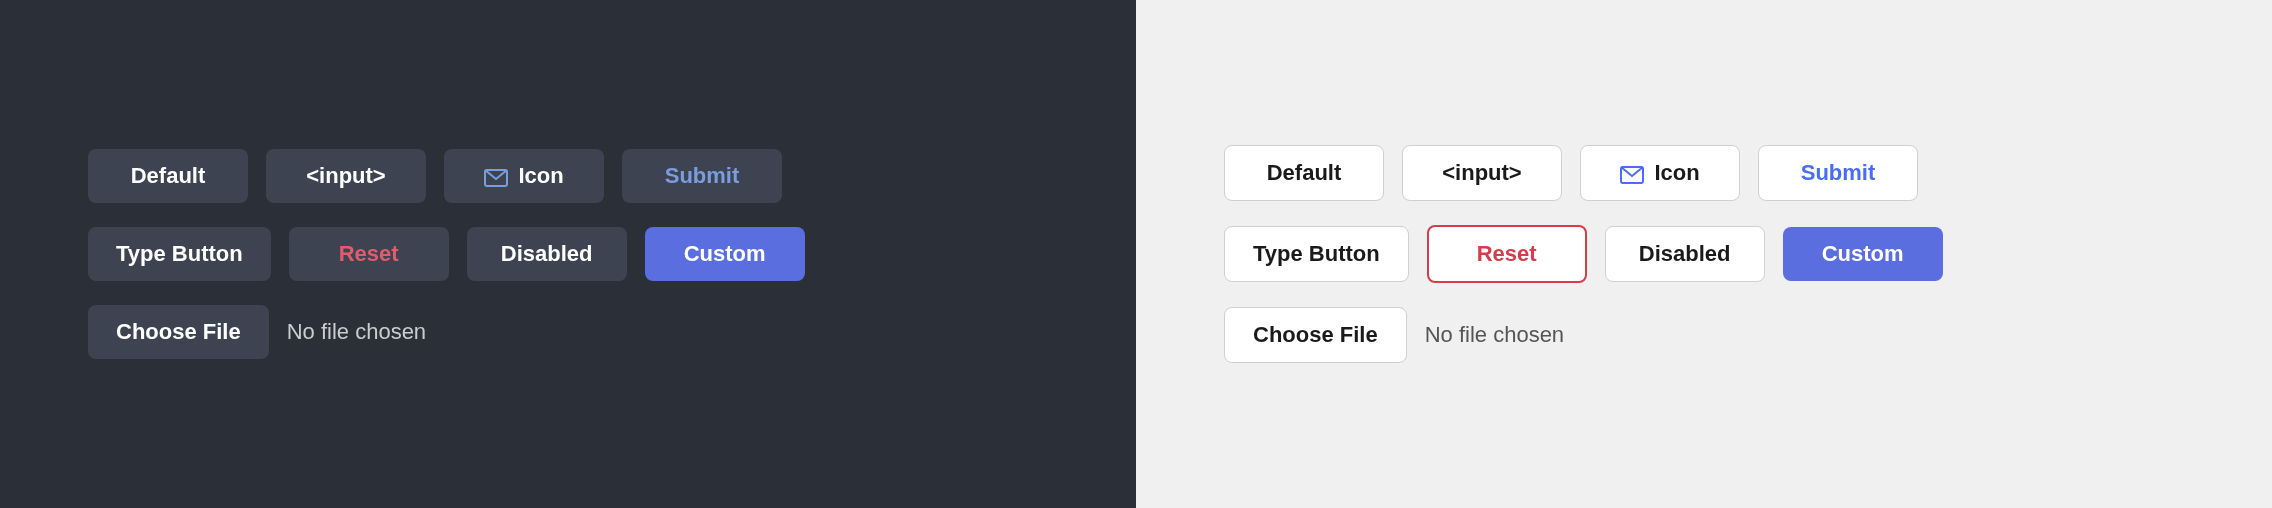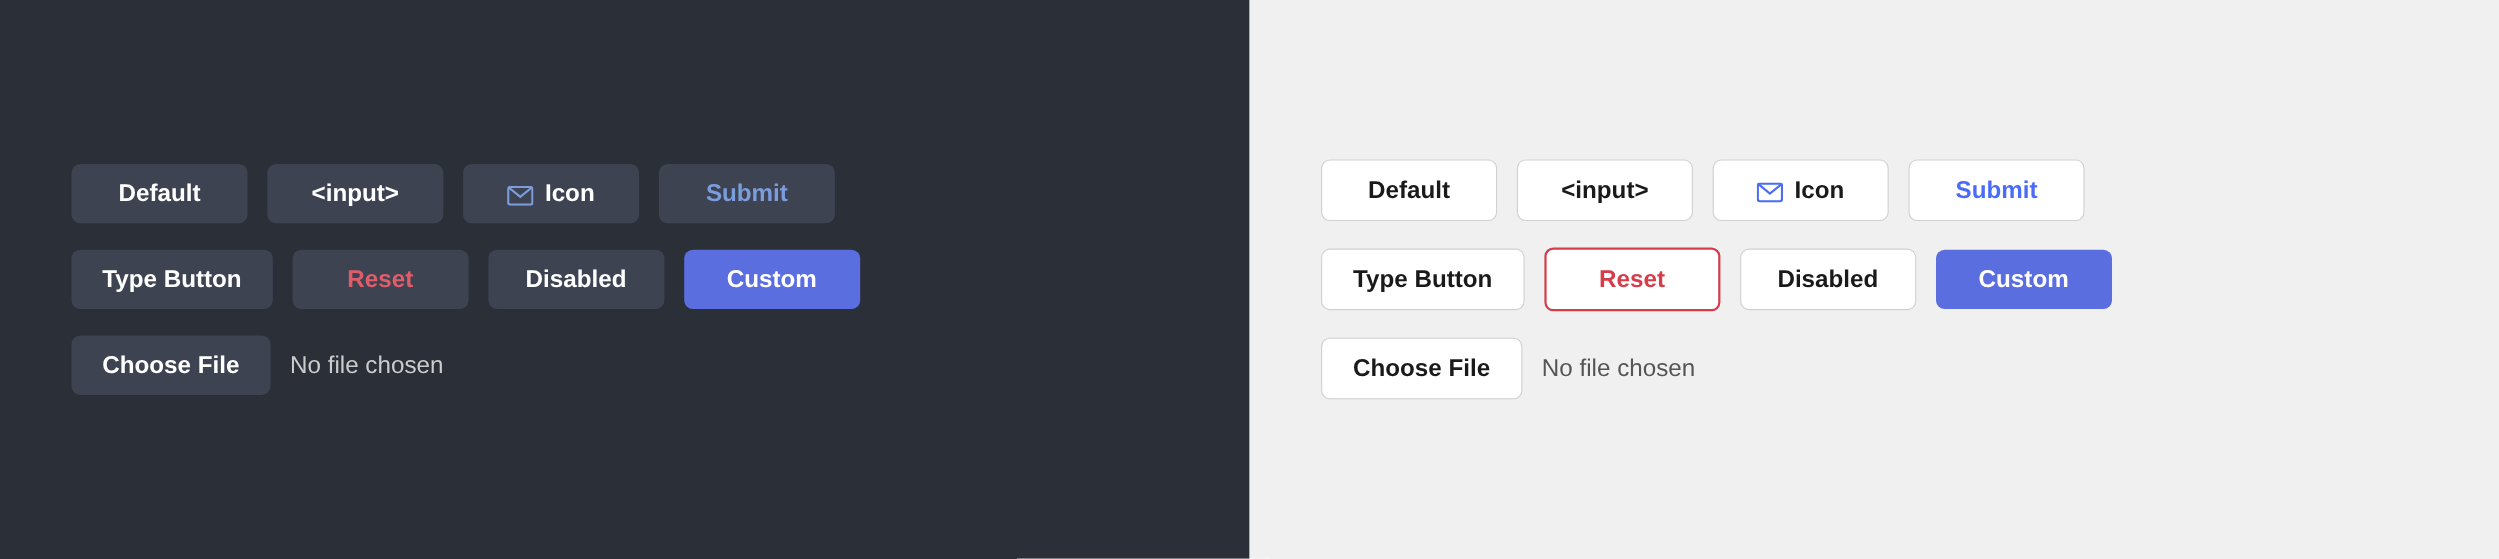--- a/index.html
+++ b/index.html
@@ -9,21 +9,21 @@
       width: 2272px;
       height: 508px;
       font-family: -apple-system, BlinkMacSystemFont, 'Segoe UI', sans-serif;
     }
 
     .panel {
       flex: 1;
       display: flex;
       flex-direction: column;
       justify-content: center;
-      padding: 40px 65px;
+      padding: 40px 88px;
       gap: 24px;
     }
 
     .panel-dark {
       background-color: #2b2f38;
     }
 
     .panel-light {
       background-color: #f0f0f0;
     }

